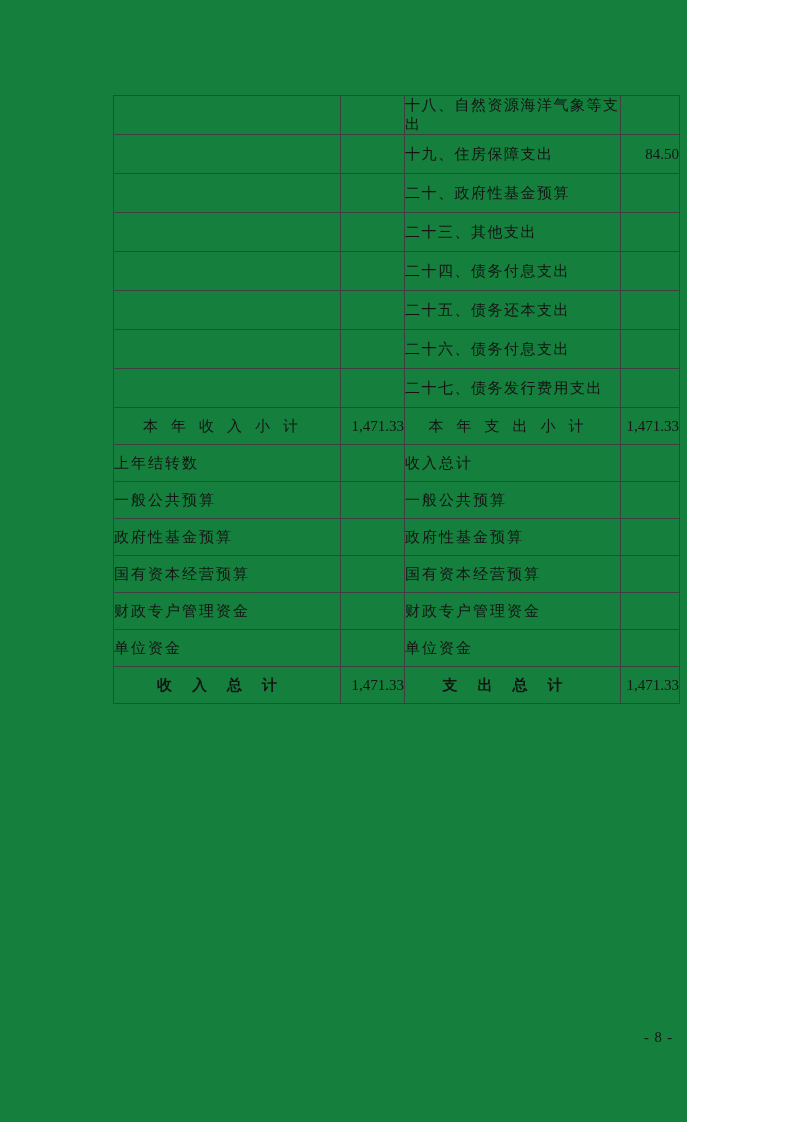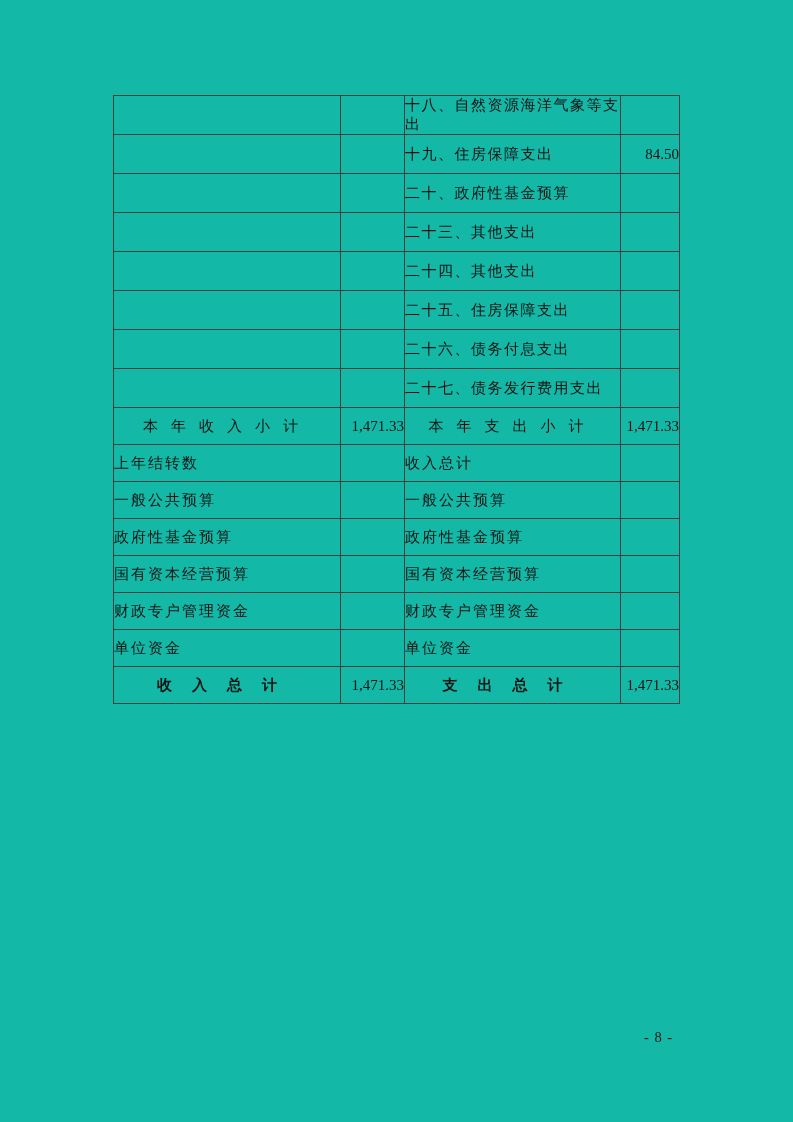--- a/index.html
+++ b/index.html
@@ -1,19 +1,19 @@
 <!DOCTYPE html>
 <html><head>
 <meta charset="utf-8">
 <style>
   html,body{margin:0;padding:0;background:#ffffff;}
   .page{
     position:relative;
-    width:793px;height:1122px;
-    background:#14b8a6;
+    width:687px;height:1122px;
+    background:#15803d;
     color:#141414;
     font-family:"Liberation Serif","DejaVu Serif",serif;
     overflow:hidden;
   }
   table.budget{
     position:absolute;left:113px;top:95px;
     width:566px;
     border-collapse:collapse;
     table-layout:fixed;
   }
@@ -90,27 +90,27 @@
     </tr>
     <tr class="ra">
       <td></td>
       <td class="val"></td>
       <td class="lab">二十三、其他支出</td>
       <td class="val val4"></td>
     </tr>
     <tr class="ra">
       <td></td>
       <td class="val"></td>
-      <td class="lab">二十四、其他支出</td>
+      <td class="lab">二十四、债务付息支出</td>
       <td class="val val4"></td>
     </tr>
     <tr class="ra">
       <td></td>
       <td class="val"></td>
-      <td class="lab">二十五、住房保障支出</td>
+      <td class="lab">二十五、债务还本支出</td>
       <td class="val val4"></td>
     </tr>
     <tr class="ra">
       <td></td>
       <td class="val"></td>
       <td class="lab">二十六、债务付息支出</td>
       <td class="val val4"></td>
     </tr>
     <tr class="ra">
       <td></td>

